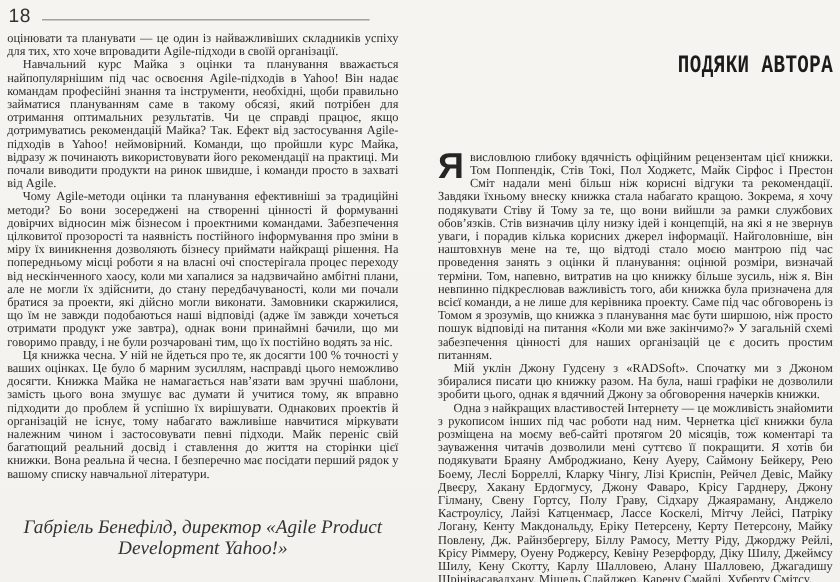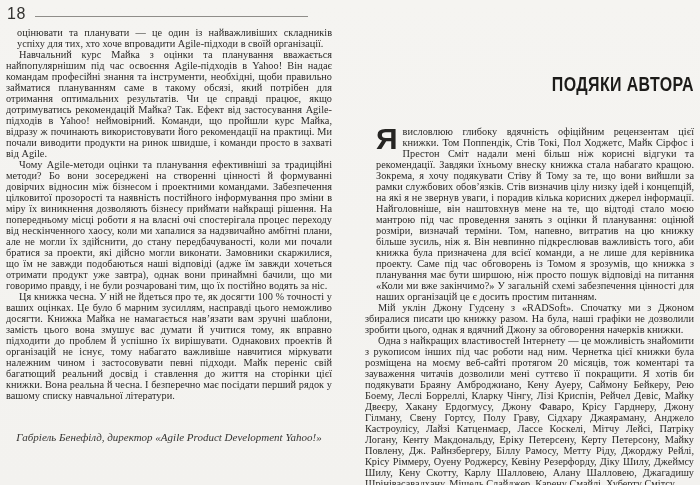--- a/index.html
+++ b/index.html
@@ -58,41 +58,41 @@
     text-justify: inter-word;
   }
   .page-left  .body-text { top: 27px; }
   .page-right .body-text { top: 126px; }
 
   .body-text p {
     margin: 0;
     padding: 0;
     text-indent: 13px;
   }
-  .body-text p.no-indent { text-indent: 0; margin-left: 11px; }
+  .body-text p.no-indent { text-indent: 0; }
 
   .signature {
     position: absolute;
     left: 0;
     top: 431px;
     width: 100%;
     text-align: center;
     font-style: italic;
-    font-size: 11px;
+    font-size: 16px;
     color: #343331;
   }
 
   .chapter-title {
     position: absolute;
-    top: 72px;
+    top: 44px;
     right: 0;
     margin: 0;
     width: 100%;
     text-align: right;
-    font-family: Liberation Sans, sans-serif;
+    font-family: Liberation Mono, monospace;
     font-weight: 700;
     font-size: 21px;
     color: #1c1b19;
     white-space: nowrap;
   }
   .chapter-title .condense {
     display: inline-block;
     transform: scaleX(0.76);
     transform-origin: 100% 50%;
     letter-spacing: 0.5px;

